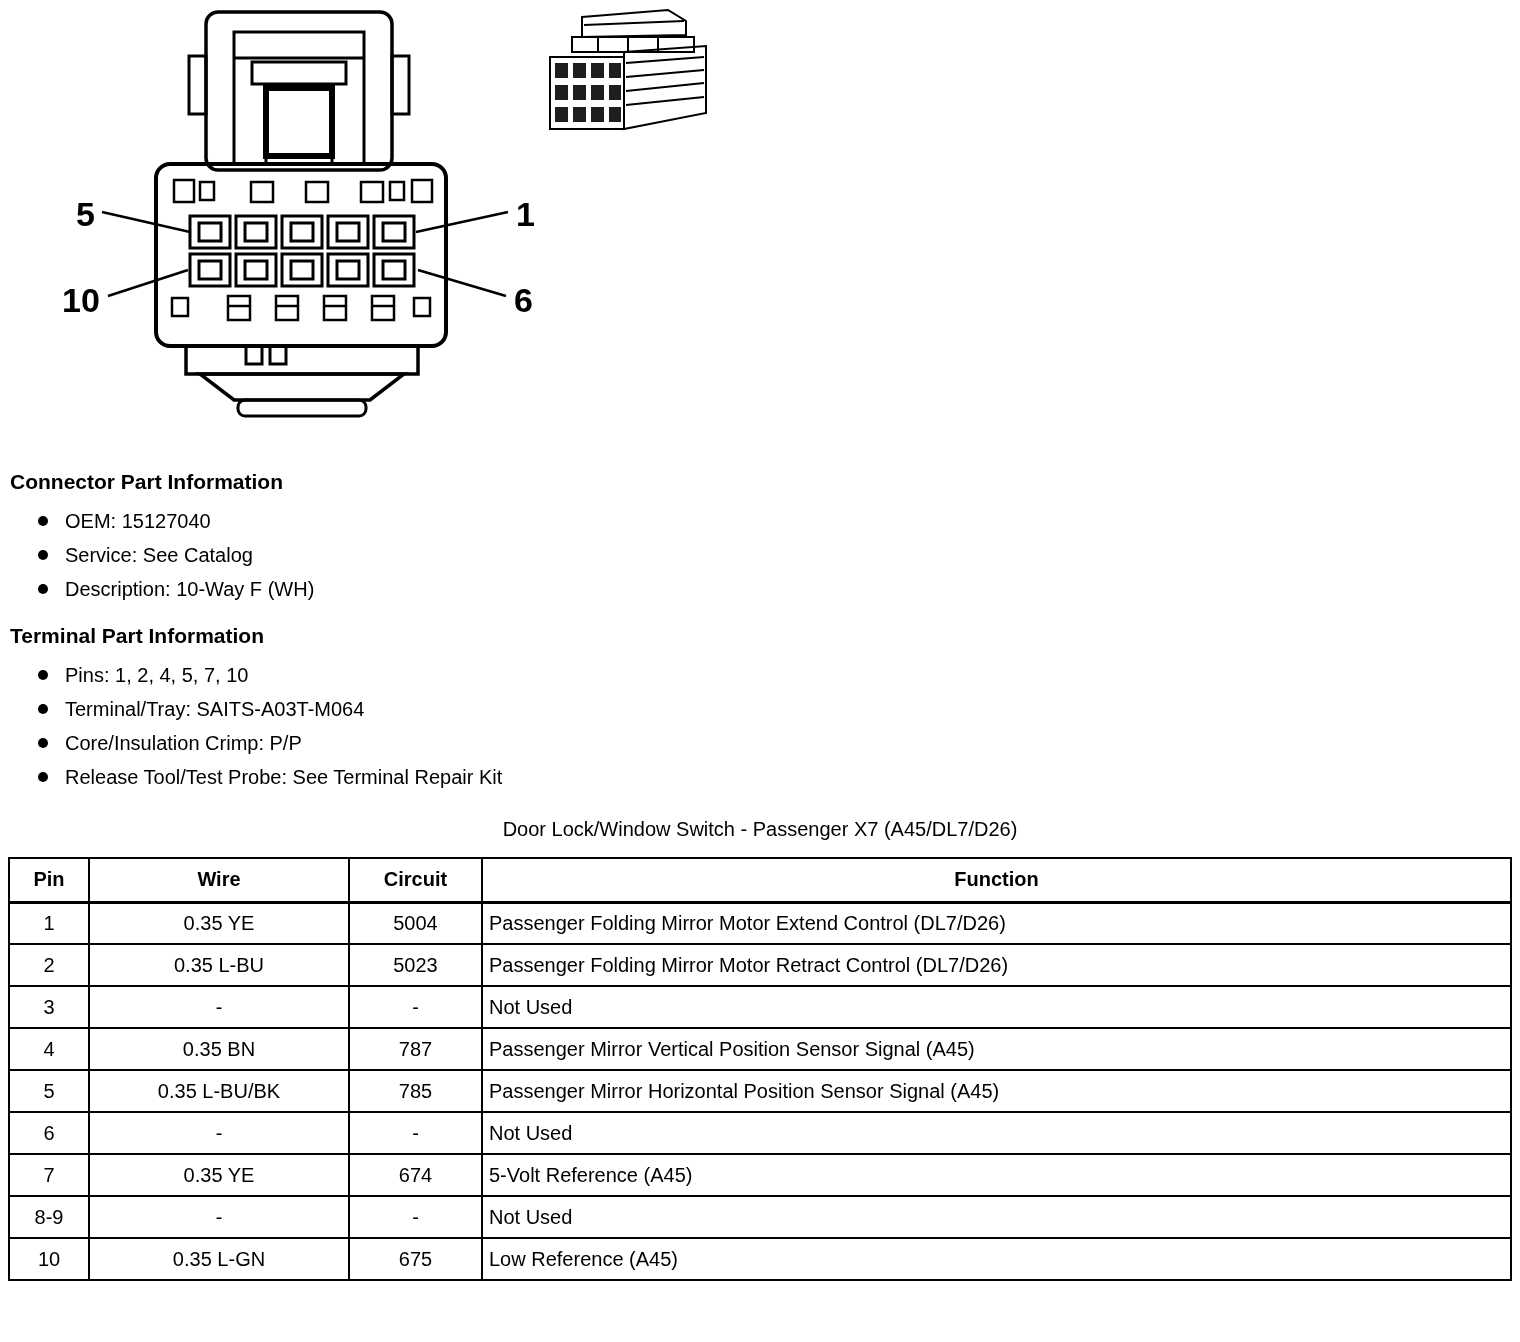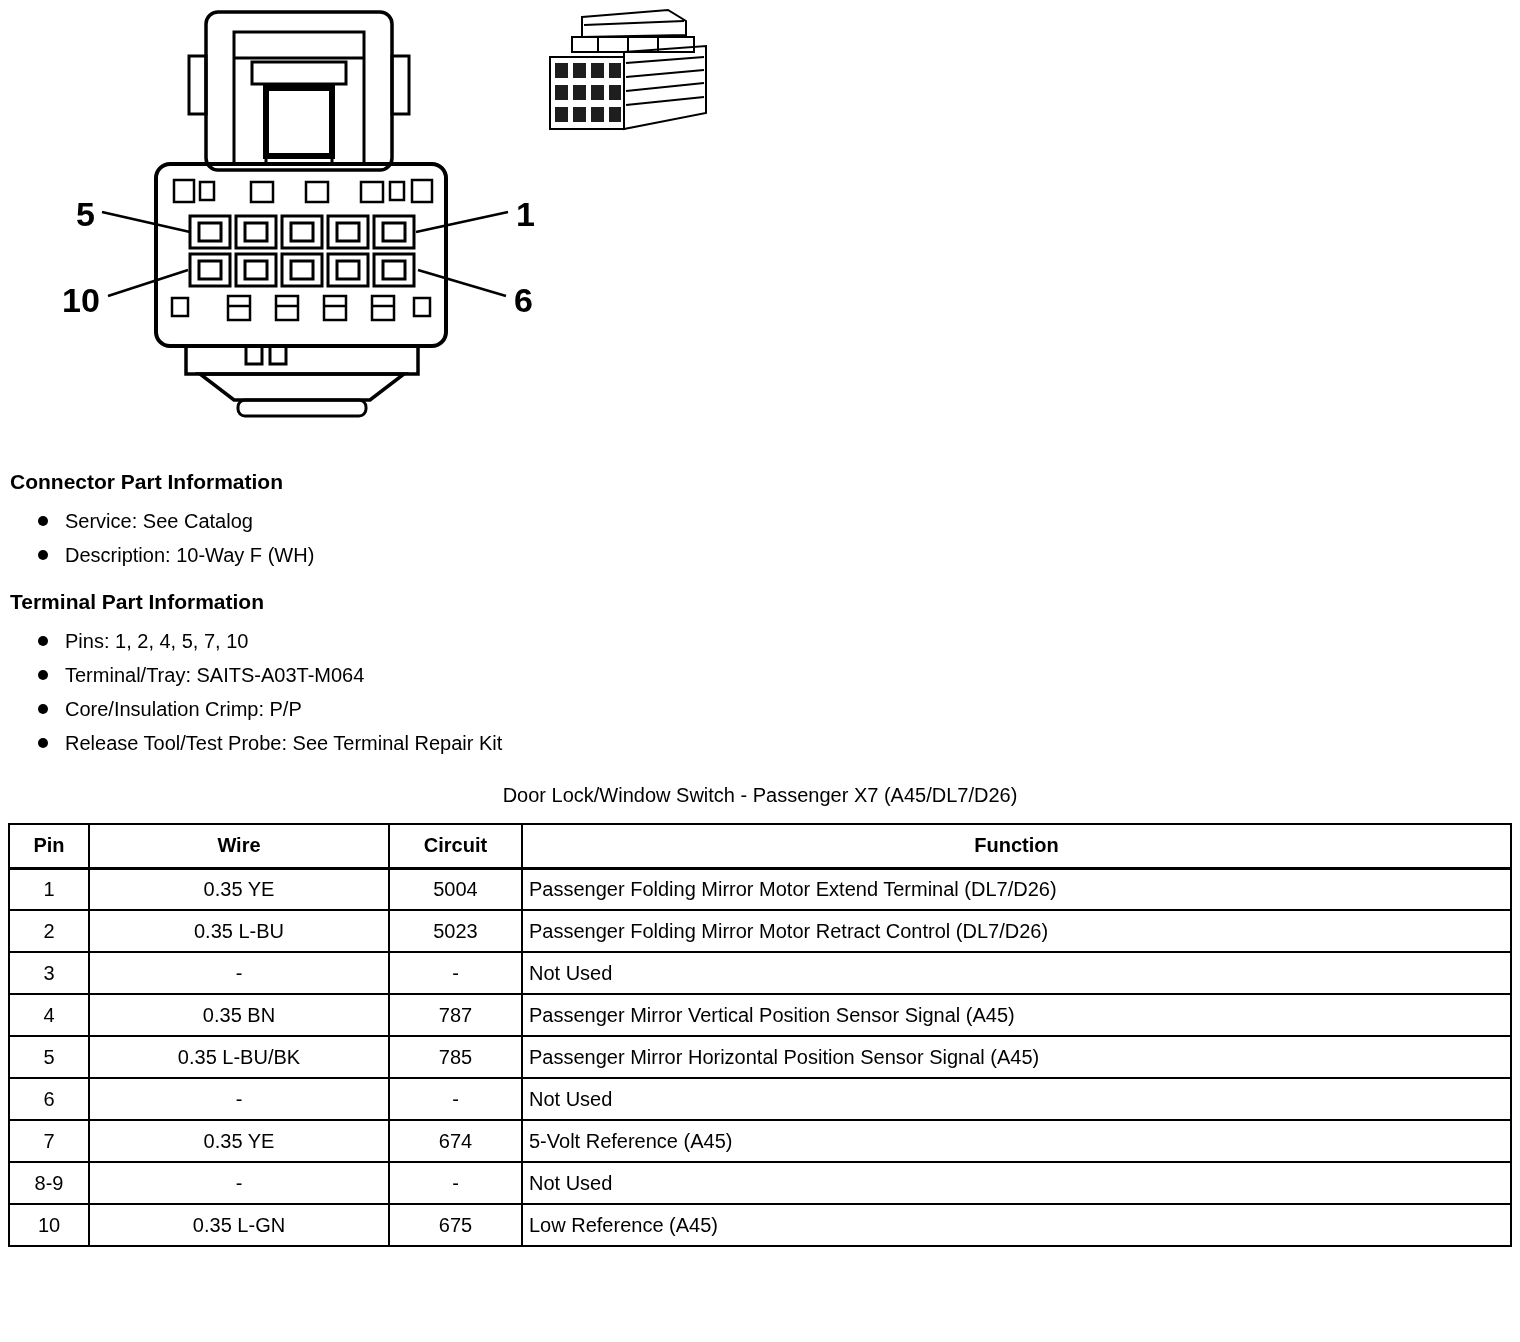--- a/index.html
+++ b/index.html
@@ -73,21 +73,21 @@
     overflow: hidden;
     white-space: nowrap;
   }
   table.pinout thead th {
     font-weight: bold;
     height: 44px;
     border-bottom: 3px solid #000;
     text-align: center;
   }
   td.col0, th.col0 { width: 80px;  text-align: center; }
-  td.col1, th.col1 { width: 300px; text-align: center; }
+  td.col1, th.col1 { width: 260px; text-align: center; }
   td.col2, th.col2 { width: 133px; text-align: center; }
   td.col3          { text-align: left; padding-left: 9px; }
 </style>
 </head>
 <body>
 
 <div class="page">
 
   <div class="diagram-area">
 
@@ -203,20 +203,21 @@
         <rect x="17" y="102" width="13" height="15"></rect>
           <rect x="35" y="102" width="13" height="15"></rect>
           <rect x="53" y="102" width="13" height="15"></rect>
           <rect x="71" y="102" width="12" height="15"></rect>
       </g>
     </svg>
   </div>
 
   <h2 class="section-heading">Connector Part Information</h2>
   <ul class="bullet-list">
+    <li><span class="bullet-dot"></span><span>OEM: 15127040</span></li>
     <li><span class="bullet-dot"></span><span>Service: See Catalog</span></li>
     <li><span class="bullet-dot"></span><span>Description: 10-Way F (WH)</span></li>
   </ul>
 
   <h2 class="section-heading">Terminal Part Information</h2>
   <ul class="bullet-list">
     <li><span class="bullet-dot"></span><span>Pins: 1, 2, 4, 5, 7, 10</span></li>
     <li><span class="bullet-dot"></span><span>Terminal/Tray: SAITS-A03T-M064</span></li>
     <li><span class="bullet-dot"></span><span>Core/Insulation Crimp: P/P</span></li>
     <li><span class="bullet-dot"></span><span>Release Tool/Test Probe: See Terminal Repair Kit</span></li>
@@ -231,21 +232,21 @@
         <th class="col1">Wire</th>
         <th class="col2">Circuit</th>
         <th class="col3">Function</th>
       </tr>
     </thead>
     <tbody>
         <tr>
           <td class="col0">1</td>
           <td class="col1">0.35 YE</td>
           <td class="col2">5004</td>
-          <td class="col3">Passenger Folding Mirror Motor Extend Terminal (DL7/D26)</td>
+          <td class="col3">Passenger Folding Mirror Motor Extend Control (DL7/D26)</td>
         </tr>
         <tr>
           <td class="col0">2</td>
           <td class="col1">0.35 L-BU</td>
           <td class="col2">5023</td>
           <td class="col3">Passenger Folding Mirror Motor Retract Control (DL7/D26)</td>
         </tr>
         <tr>
           <td class="col0">3</td>
           <td class="col1">-</td>

